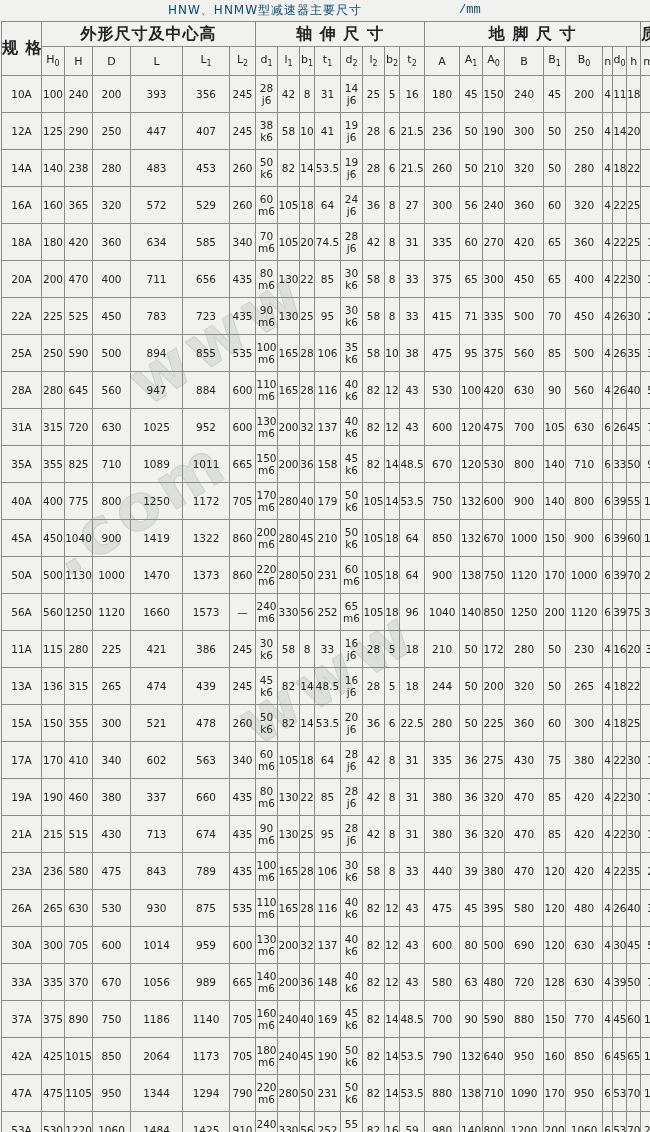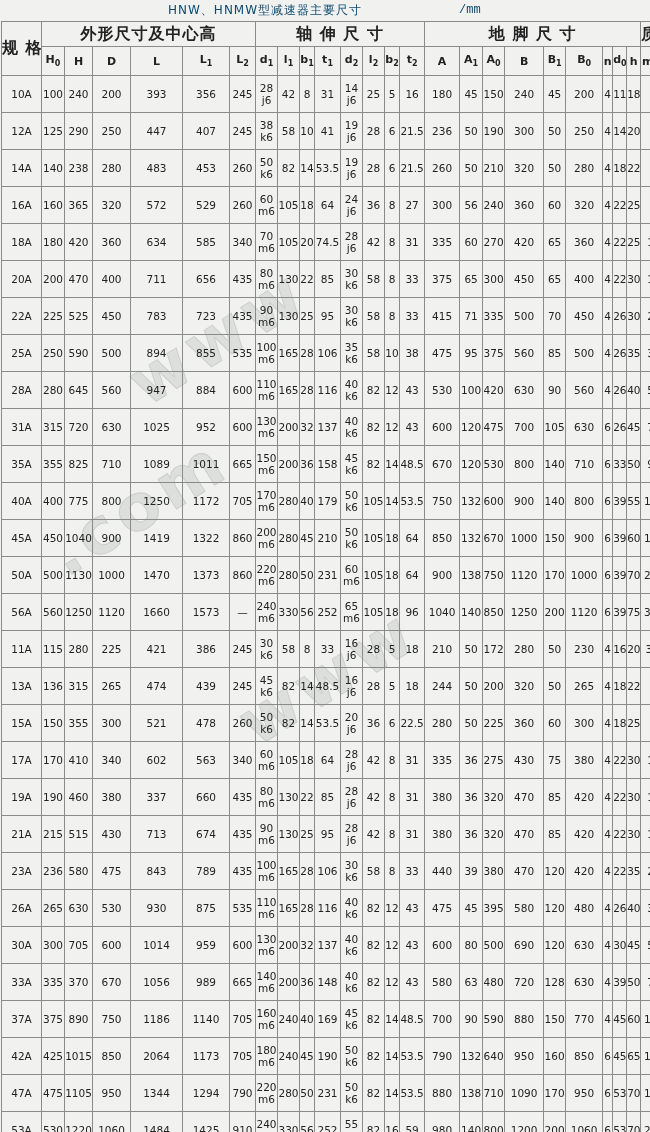--- a/index.html
+++ b/index.html
@@ -24,21 +24,21 @@
     background:transparent;
   }
   table.spec th,table.spec td{
     border:1px solid #8a8a8a;
     font-size:10.5px;
     text-align:center;vertical-align:middle;
     padding:0;overflow:hidden;white-space:nowrap;
     font-weight:normal;color:#222;
   }
   thead tr.grp th{height:24px;font-size:16px;letter-spacing:1px;font-weight:bold;}
-  thead tr.sub th{height:28px;font-size:11px;font-weight:bold;}
+  thead tr.sub th{height:28px;font-size:11px;}
   tbody td{height:36px;}
   td.twoline{text-align:left;padding-left:2px;}
   td.twoline span{display:block;line-height:12px;}
   sub{font-size:8px;}
   .watermark{
     position:absolute;z-index:0;pointer-events:none;
     color:rgba(120,125,118,0.16);
     font-size:64px;font-weight:bold;
     transform:rotate(-32deg);
     letter-spacing:6px;white-space:nowrap;

